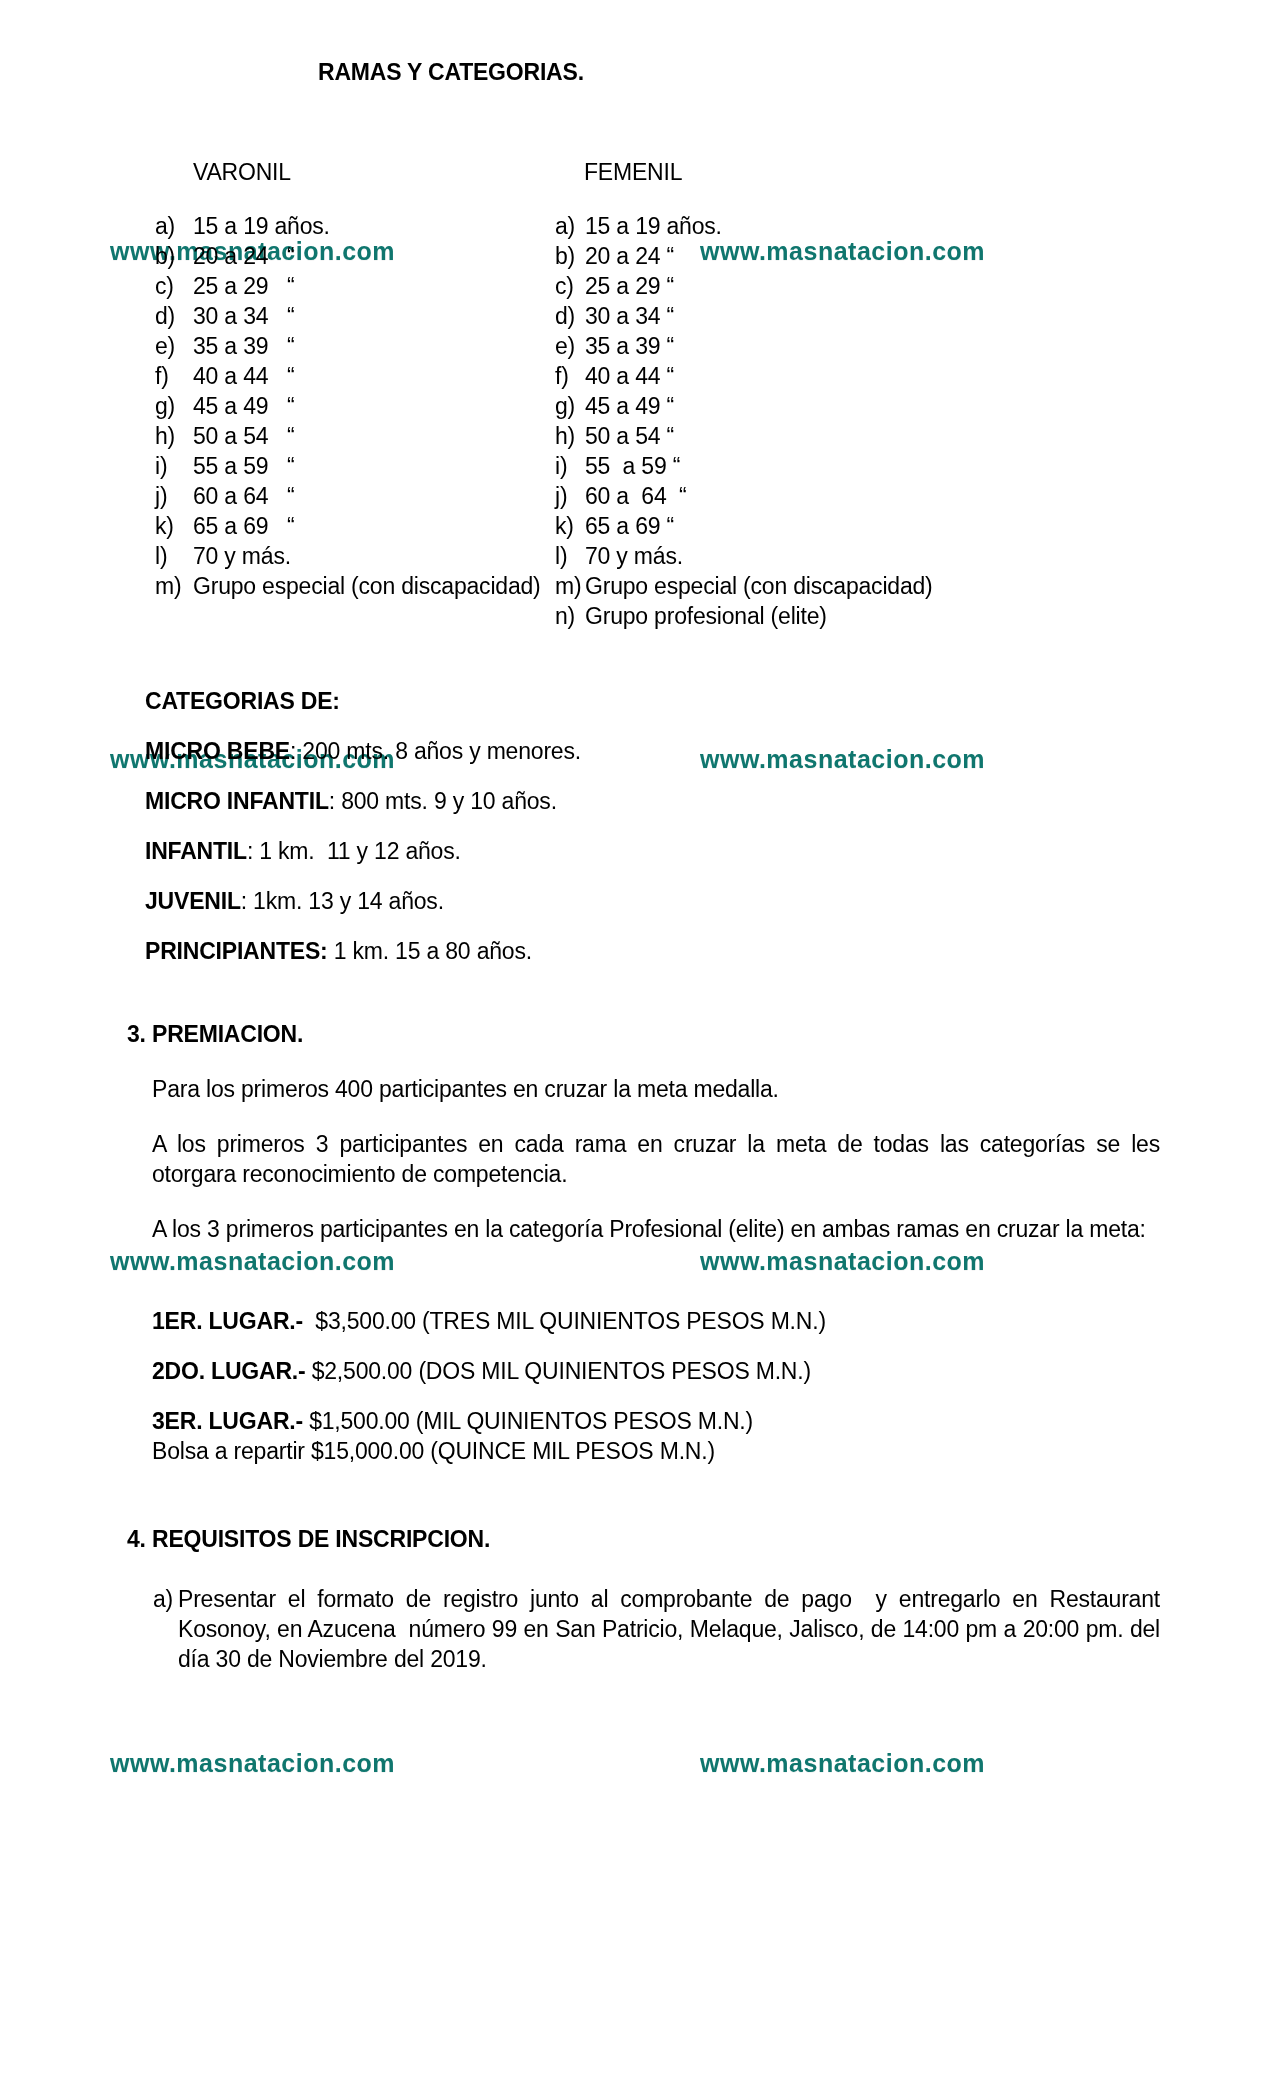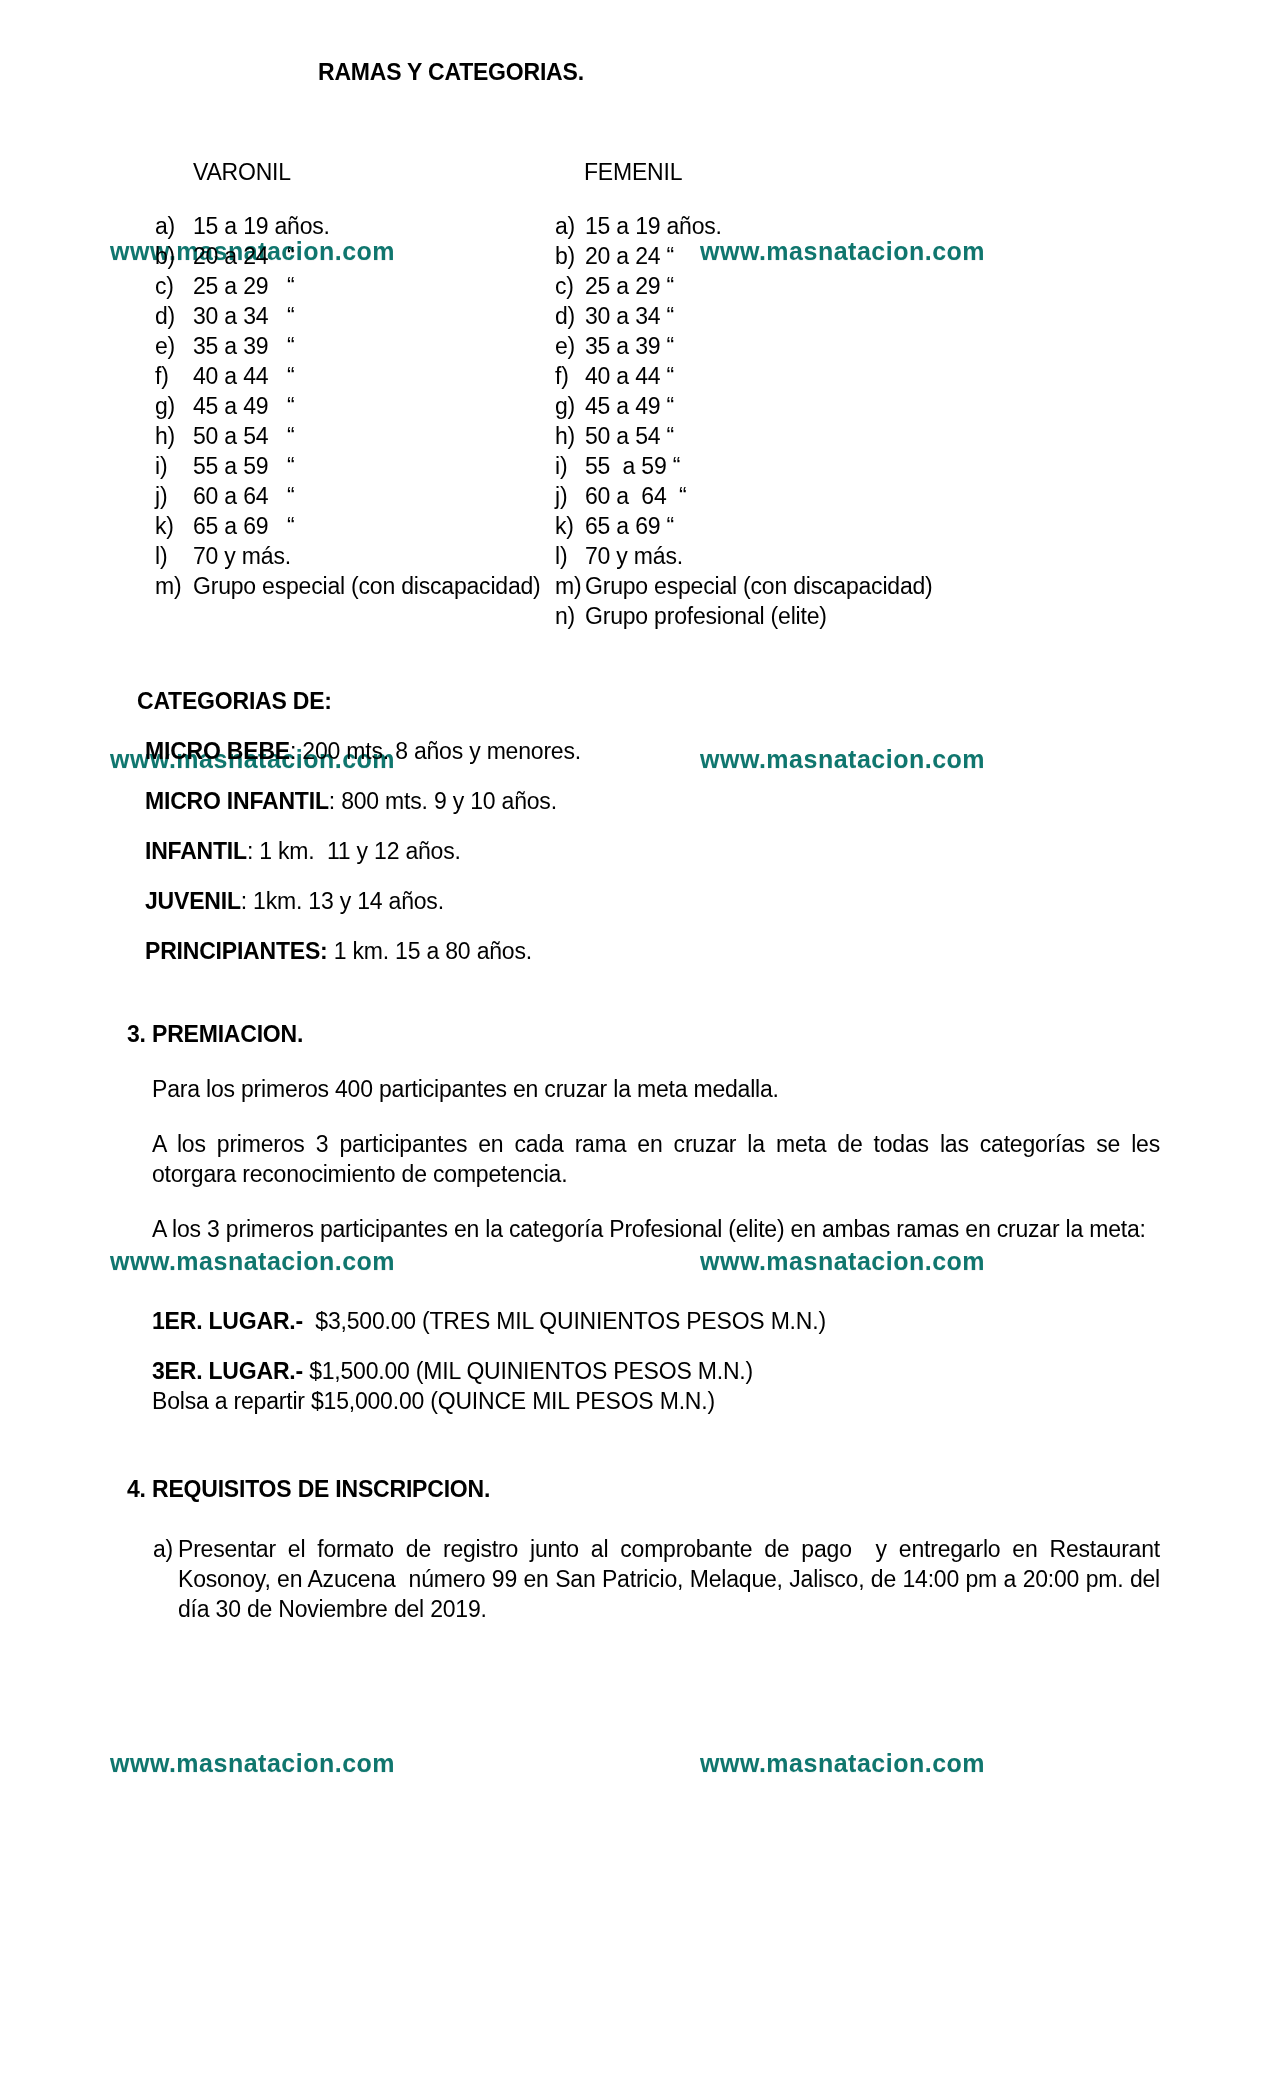--- a/index.html
+++ b/index.html
@@ -30,21 +30,21 @@
   .col-right { flex:1 1 auto; }
   .col-head { font-weight:normal; }
   .col-head.v { margin-left:38px; }
   .col-head.f { margin-left:29px; }
   .list { margin-top:24px; }
   .item { white-space:nowrap; }
   .item .lt { display:inline-block; }
   .col-left  .item .lt { width:38px; }
   .col-right .item .lt { min-width:30px; }
 
-  .cat-head { font-weight:bold; margin-left:24px; margin-top:55px; }
+  .cat-head { font-weight:bold; margin-left:32px; margin-top:55px; }
   .cat-line { margin-left:32px; margin-top:20px; }
   .cat-line:first-of-type { margin-top:21px; }
 
   .intro {
     margin-left:14px; margin-top:79px; text-indent:25px;
     text-align:justify; text-align-last:left;
   }
 
   .sec-head { font-weight:bold; margin-top:53px; margin-left:14px; }
   .sec-head .num { display:inline-block; width:25px; }
@@ -135,20 +135,21 @@
 
 
     <div class="sec-head"><span class="num">3.</span><span>PREMIACION.</span></div>
 
     <div class="para">Para los primeros 400 participantes en cruzar la meta medalla.</div>
     <div class="para just">A los primeros 3 participantes en cada rama en cruzar la meta de todas las categorías se les otorgara reconocimiento de competencia.</div>
     <div class="para just">A los 3 primeros participantes en la categoría Profesional (elite) en ambas ramas en cruzar la meta:</div>
 
     <div class="prizes">
       <div class="prize"><b>1ER. LUGAR.-</b><span>&nbsp; $3,500.00 (TRES MIL QUINIENTOS PESOS M.N.)</span></div>
+      <div class="prize"><b>2DO. LUGAR.-</b><span> $2,500.00 (DOS MIL QUINIENTOS PESOS M.N.)</span></div>
       <div class="prize"><b>3ER. LUGAR.-</b><span> $1,500.00 (MIL QUINIENTOS PESOS M.N.)</span></div>
       <div class="pool">Bolsa a repartir $15,000.00 (QUINCE MIL PESOS M.N.)</div>
     </div>
 
     <div class="sec-head s4"><span class="num">4.</span><span>REQUISITOS DE INSCRIPCION.</span></div>
 
     <div class="req-item"><span class="lt">a)</span><span>Presentar el formato de registro junto al comprobante de pago&nbsp; y entregarlo en Restaurant Kosonoy, en Azucena&nbsp; número 99 en San Patricio, Melaque, Jalisco, de 14:00 pm a 20:00 pm. del día 30 de Noviembre del 2019.</span></div>
 
   </div>
 </div>

